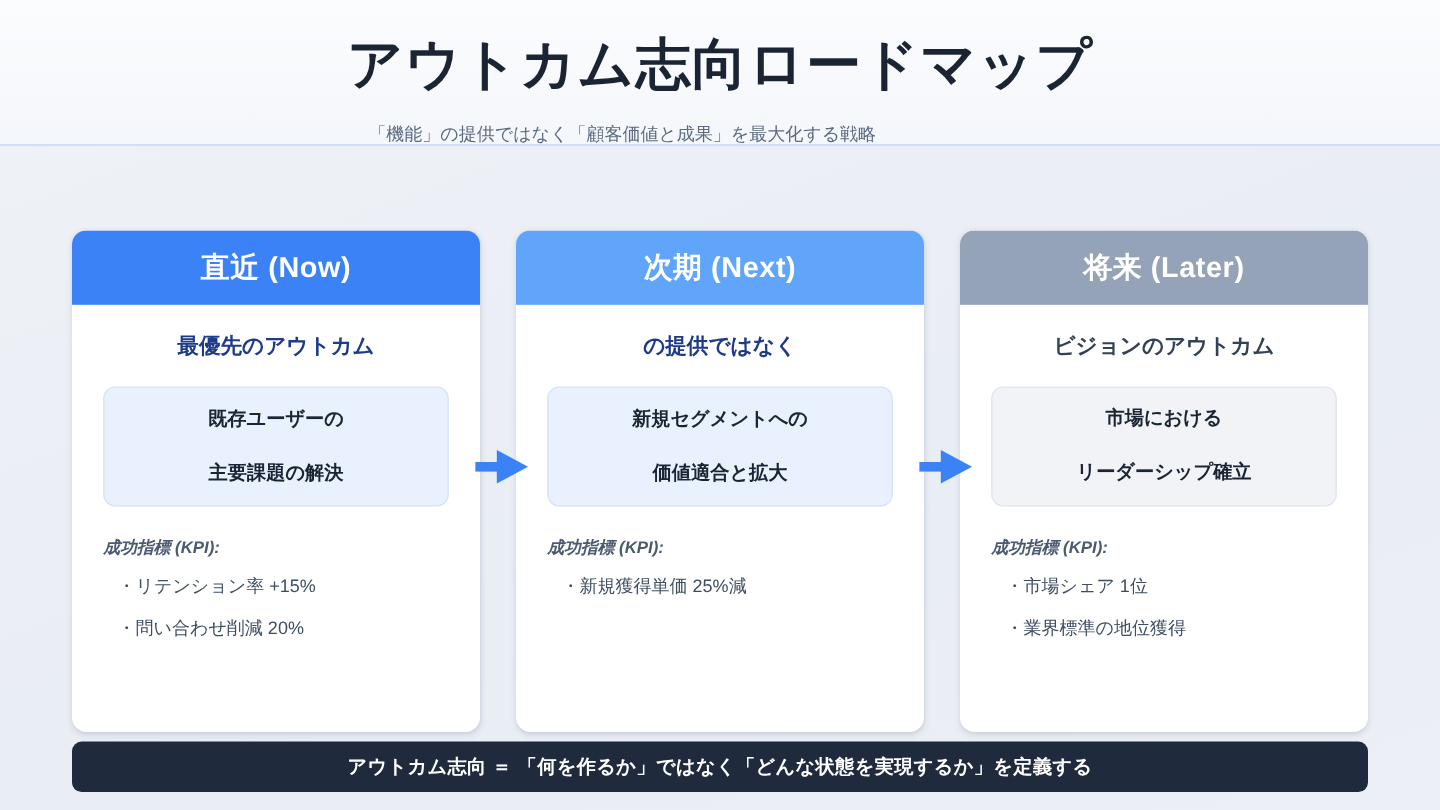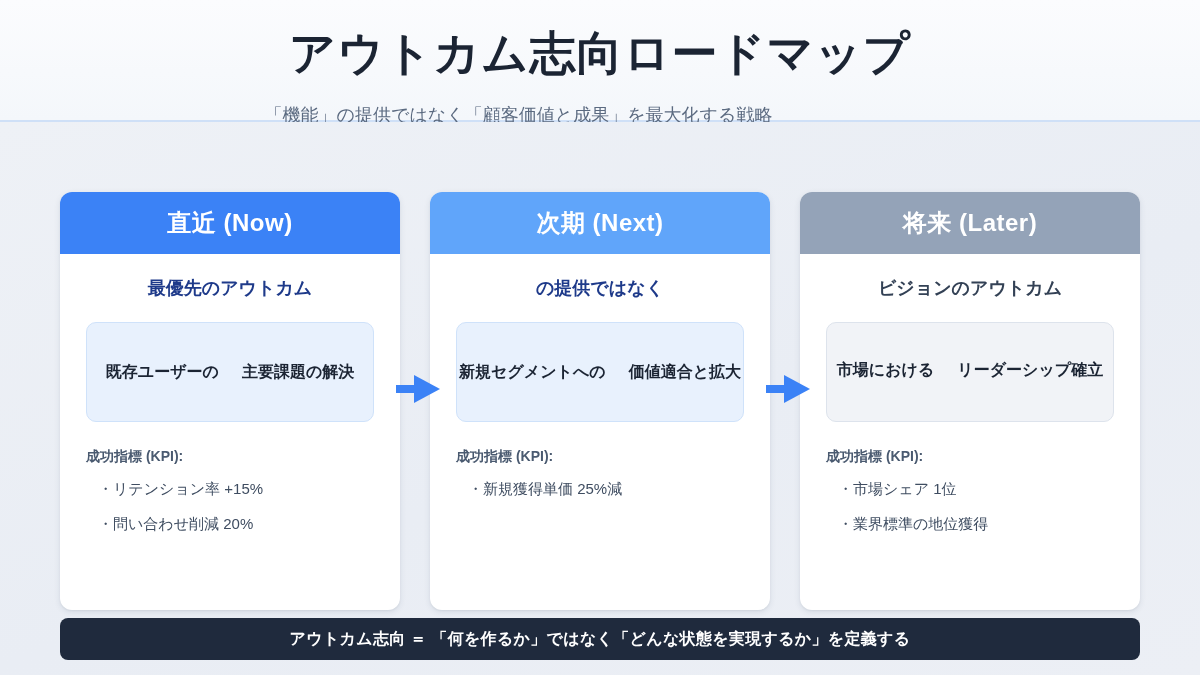--- a/index.html
+++ b/index.html
@@ -27,21 +27,21 @@
   .title {
     position:absolute; left:0; top:28px; width:1200px;
     text-align:center;
     font-size:46px; font-weight:700; letter-spacing:1px;
     color:#1b2433;
     line-height:1.1;
   }
   .subtitle {
     position:absolute; left:0; top:103px; width:1037px;
     text-align:center;
-    font-size:18px; font-weight:400;
+    font-size:15px; font-weight:400;
     color:#5b6playerholder;
     color:#5b6a80;
   }
 
   
   .body-bg {
     position:absolute; left:0; top:122px;
     width:1200px; height:553px;
     background:linear-gradient(160deg,#eef1f6 0%,#e9edf4 55%,#eceff5 100%);
   }
@@ -76,32 +76,33 @@
   .card-sub {
     margin-top:22px;
     text-align:center;
     font-size:18px; font-weight:700;
   }
 
   .outcome-box {
     margin-top:22px;
     height:100px;
     border-radius:10px;
-    display:flex; flex-direction:row;
+    display:flex; flex-direction:column;
     align-items:center; justify-content:center;
     gap:23px;
     font-size:16px; font-weight:700;
     color:#1b2433;
   }
   .outcome-box span { display:block; line-height:1.35; }
 
   .kpi-label {
     margin-top:26px;
     font-size:14px; font-weight:700;
     color:#4a5a70;
+    font-style:italic;
   }
   .kpi-list { margin-top:12px; list-style:none; }
   .kpi-list li {
     font-size:15px; color:#3f4d61;
     line-height:1.5; margin-bottom:12px;
     padding-left:12px;
   }
 
   
   .arrow { position:absolute; top:373px; width:44px; height:32px; }

